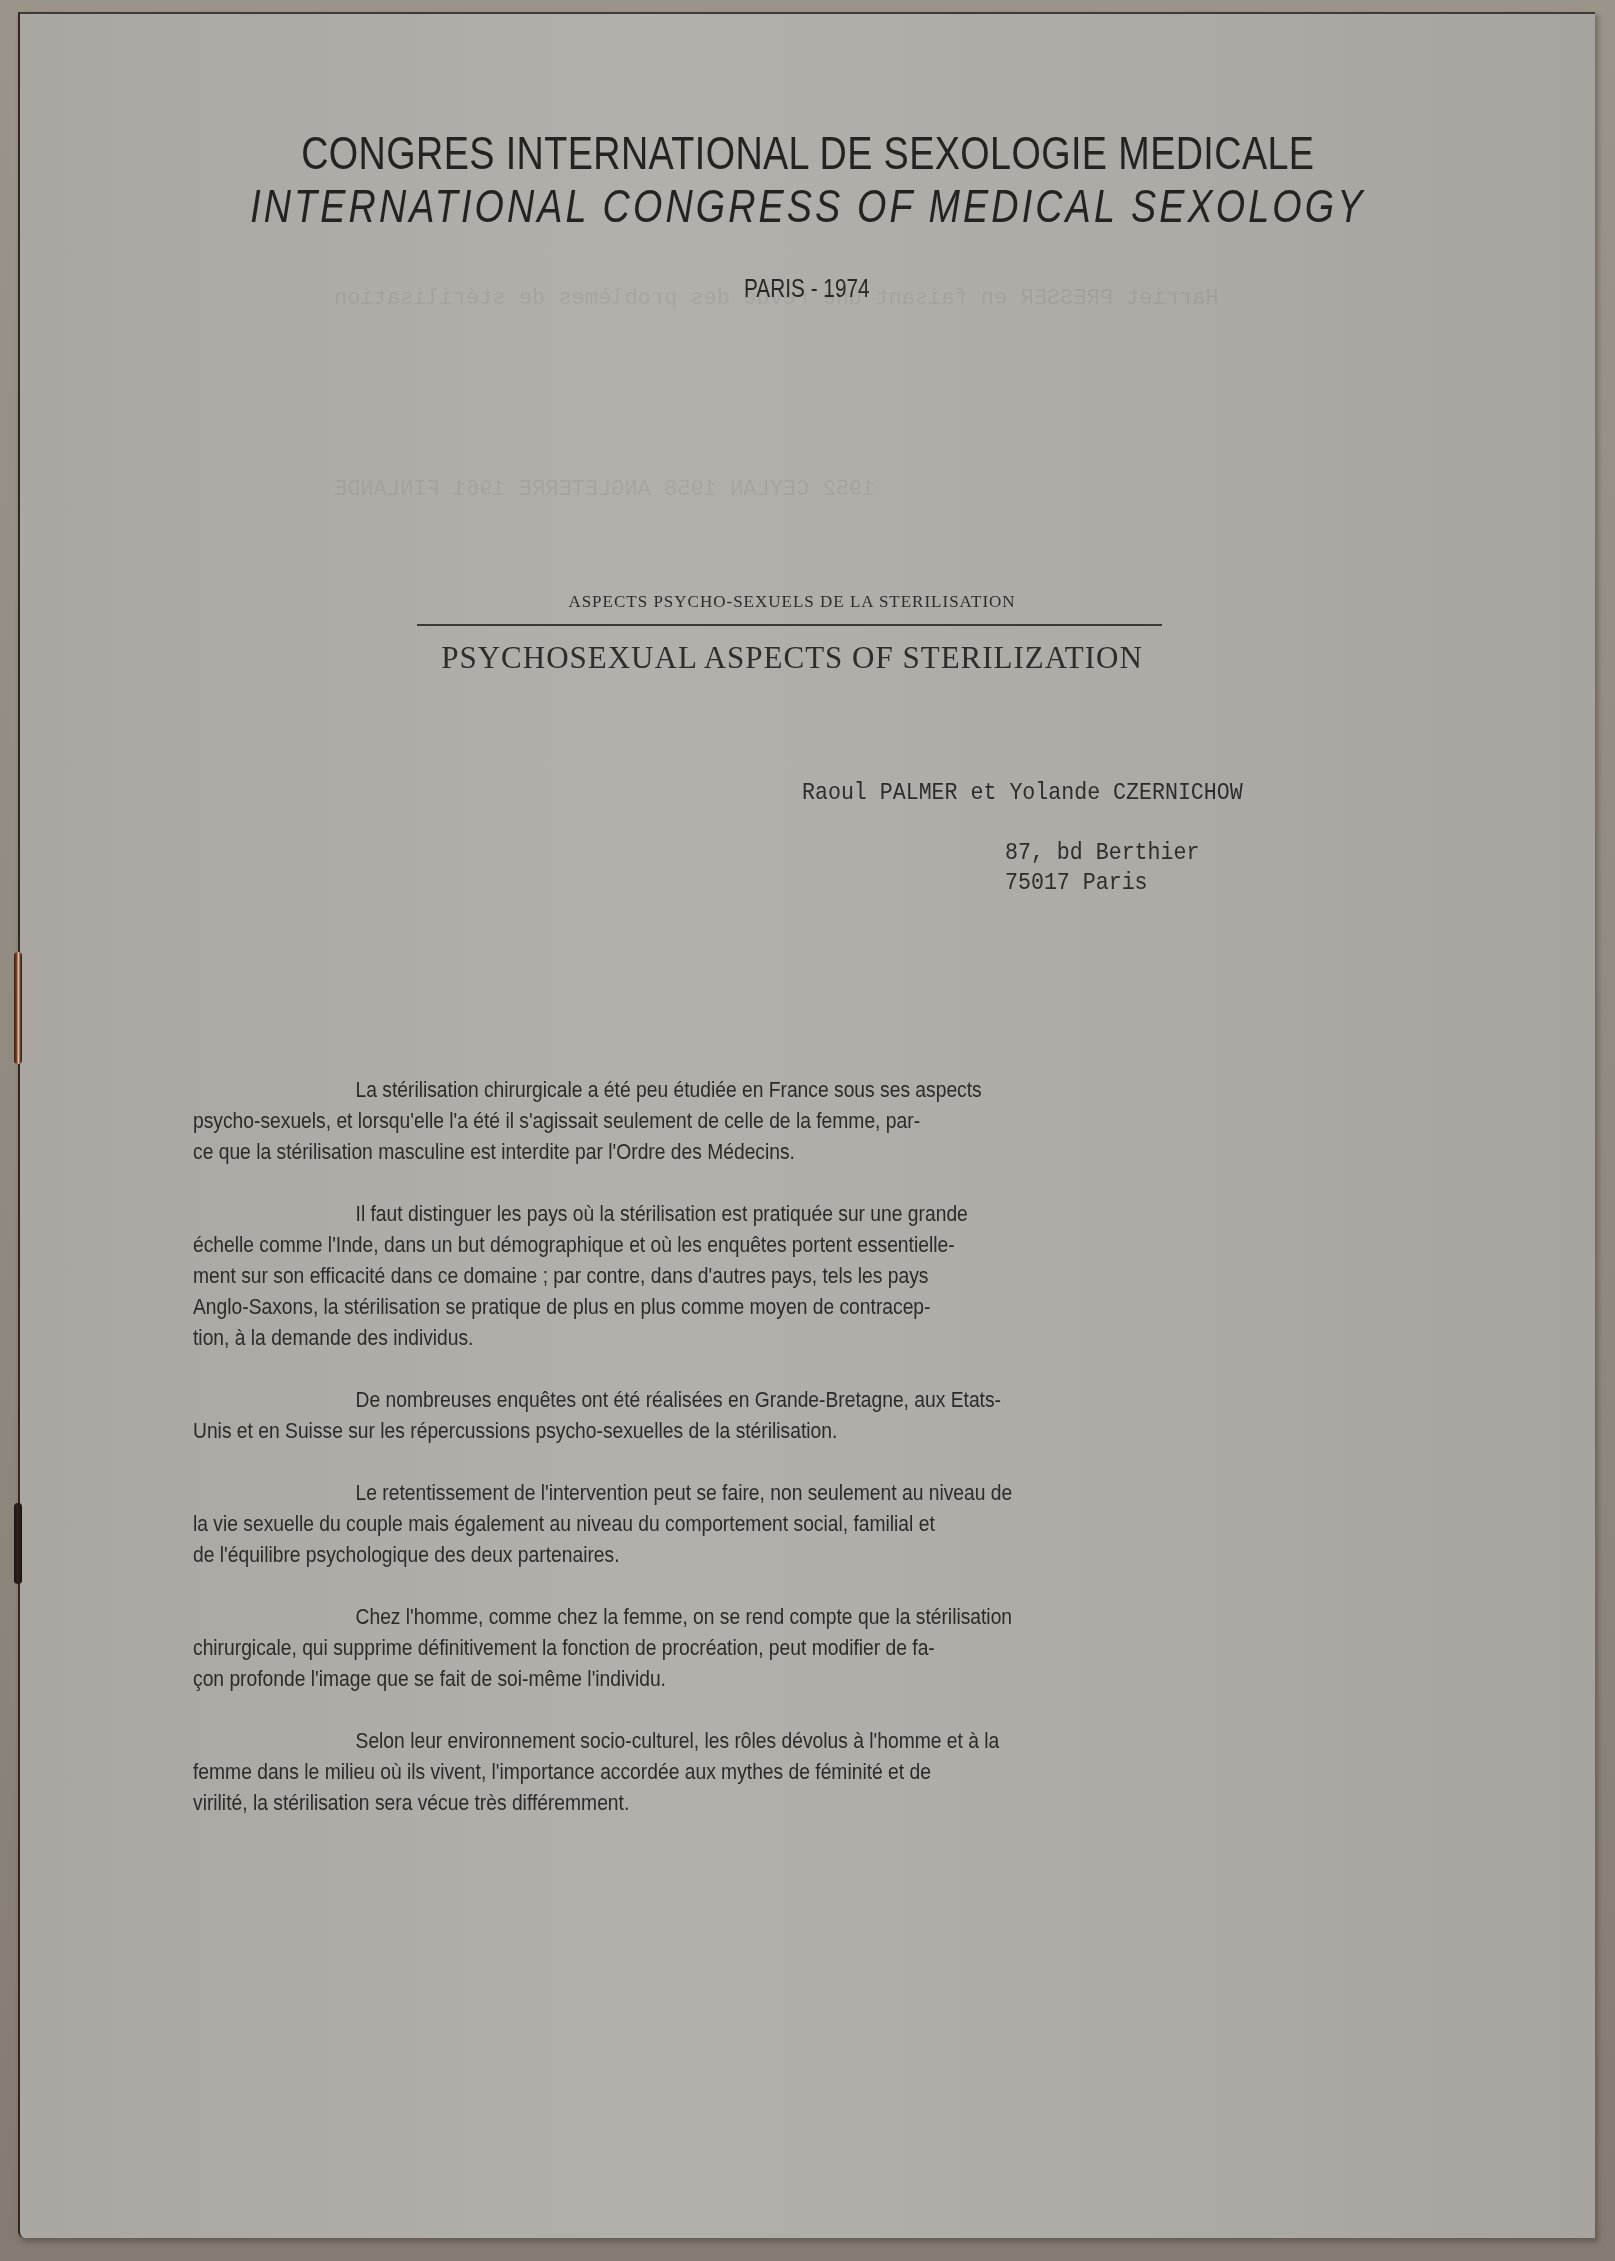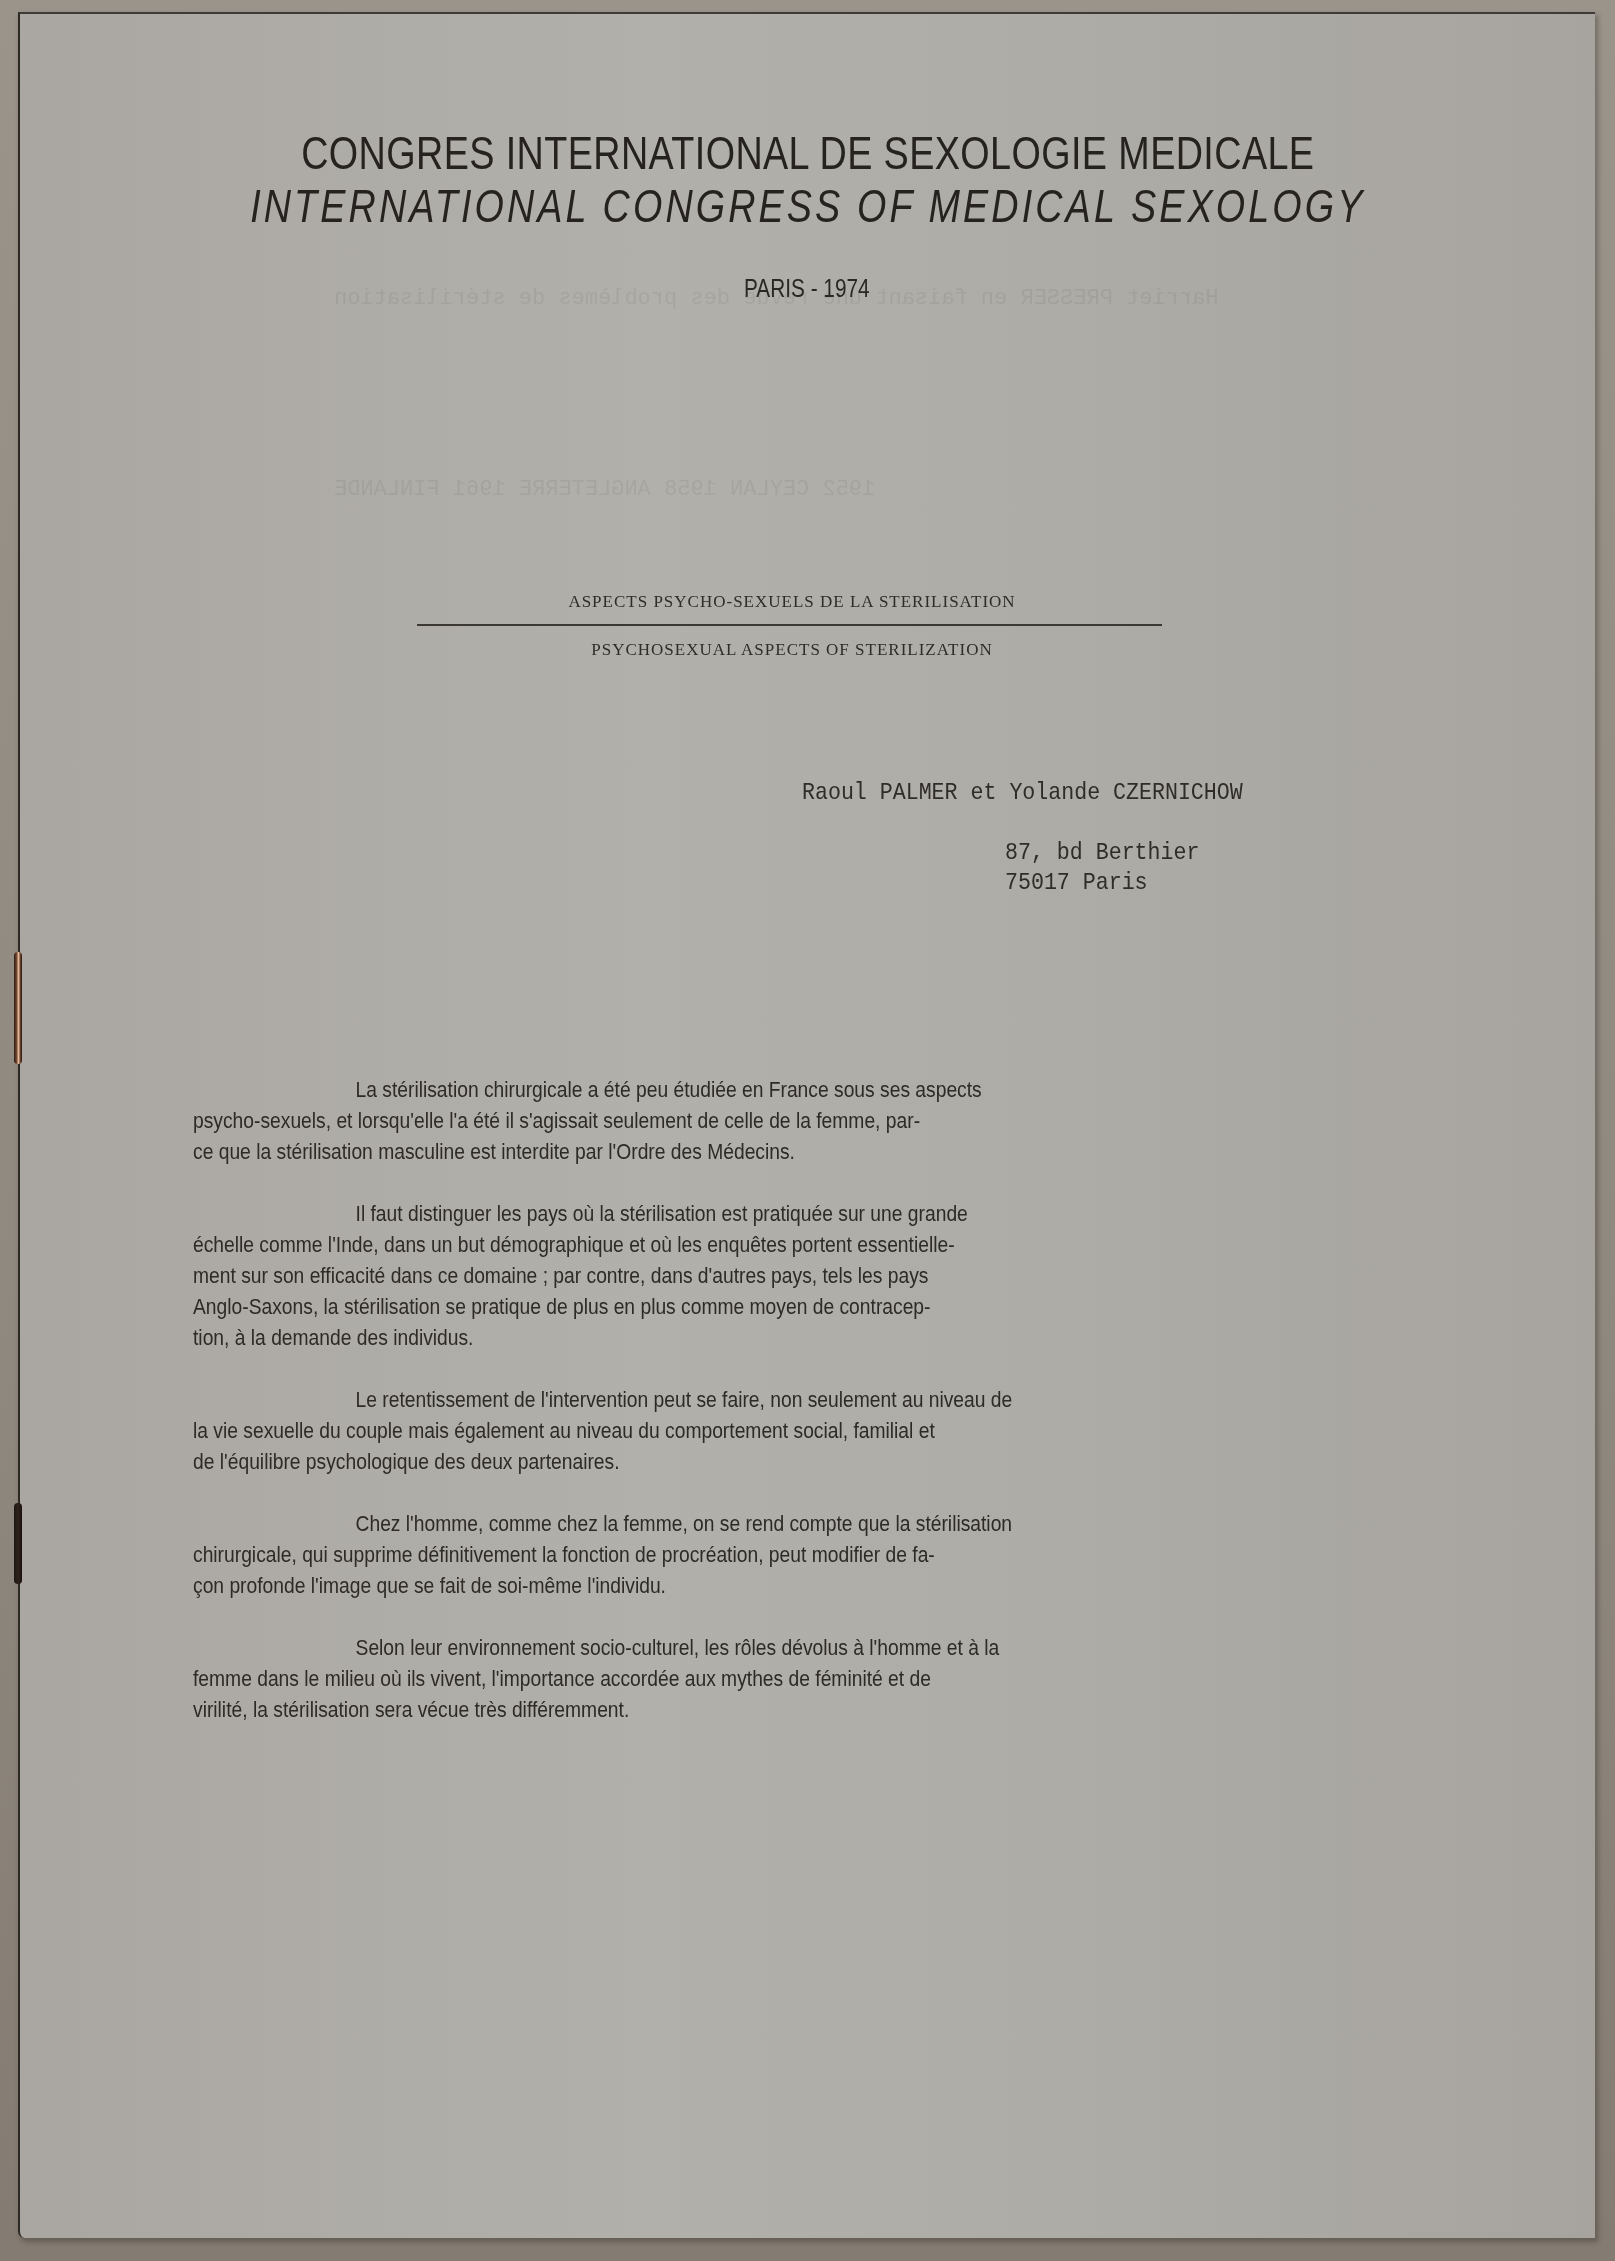--- a/index.html
+++ b/index.html
@@ -102,21 +102,21 @@
     width: 745px;
     height: 2.4px;
     background: #3c3833;
   }
   .article-title-en {
     position: absolute;
     top: 640px;
     left: 415px;
     width: 754px;
     text-align: center;
-    font-size: 17px;
+    font-size: 31px;
     letter-spacing: 1px;
     color: #2f2c29;
   }
   .authors {
     position: absolute;
     top: 779px;
     left: 802px;
     font-family: "Liberation Mono", monospace;
     font-size: 24px;
     color: #2f2c29;
@@ -198,20 +198,24 @@
       <span class="line">ce que la stérilisation masculine est interdite par l'Ordre des Médecins.</span>
     </p>
     <p class="para">
       <span class="line indent">Il faut distinguer les pays où la stérilisation est pratiquée sur une grande</span>
       <span class="line">échelle comme l'Inde, dans un but démographique et où les enquêtes portent essentielle-</span>
       <span class="line">ment sur son efficacité dans ce domaine ; par contre, dans d'autres pays, tels les pays</span>
       <span class="line">Anglo-Saxons, la stérilisation se pratique de plus en plus comme moyen de contracep-</span>
       <span class="line">tion, à la demande des individus.</span>
     </p>
     <p class="para">
+      <span class="line indent">De nombreuses enquêtes ont été réalisées en Grande-Bretagne, aux Etats-</span>
+      <span class="line">Unis et en Suisse sur les répercussions psycho-sexuelles de la stérilisation.</span>
+    </p>
+    <p class="para">
       <span class="line indent">Le retentissement de l'intervention peut se faire, non seulement au niveau de</span>
       <span class="line">la vie sexuelle du couple mais également au niveau du comportement social, familial et</span>
       <span class="line">de l'équilibre psychologique des deux partenaires.</span>
     </p>
     <p class="para">
       <span class="line indent">Chez l'homme, comme chez la femme, on se rend compte que la stérilisation</span>
       <span class="line">chirurgicale, qui supprime définitivement la fonction de procréation, peut modifier de fa-</span>
       <span class="line">çon profonde l'image que se fait de soi-même l'individu.</span>
     </p>
     <p class="para">

